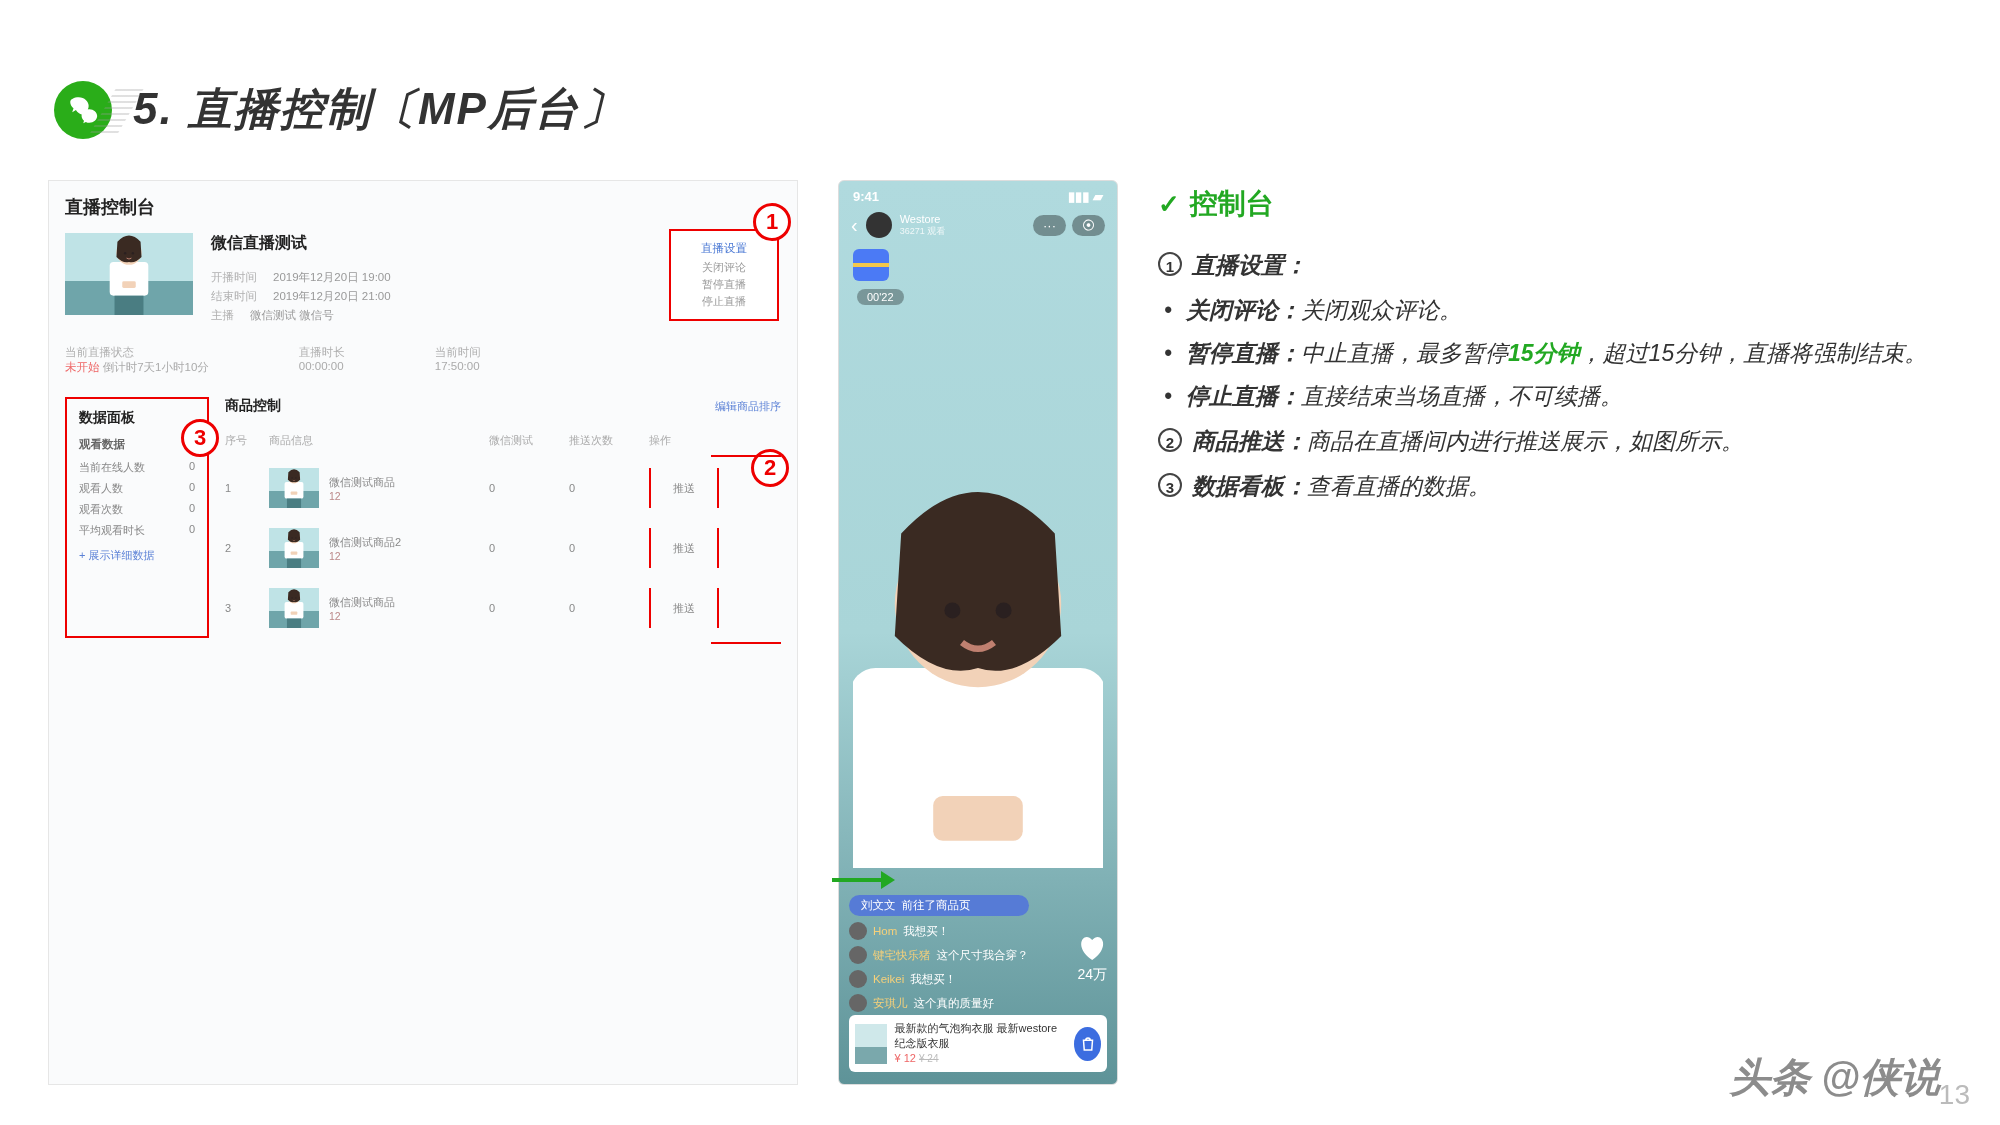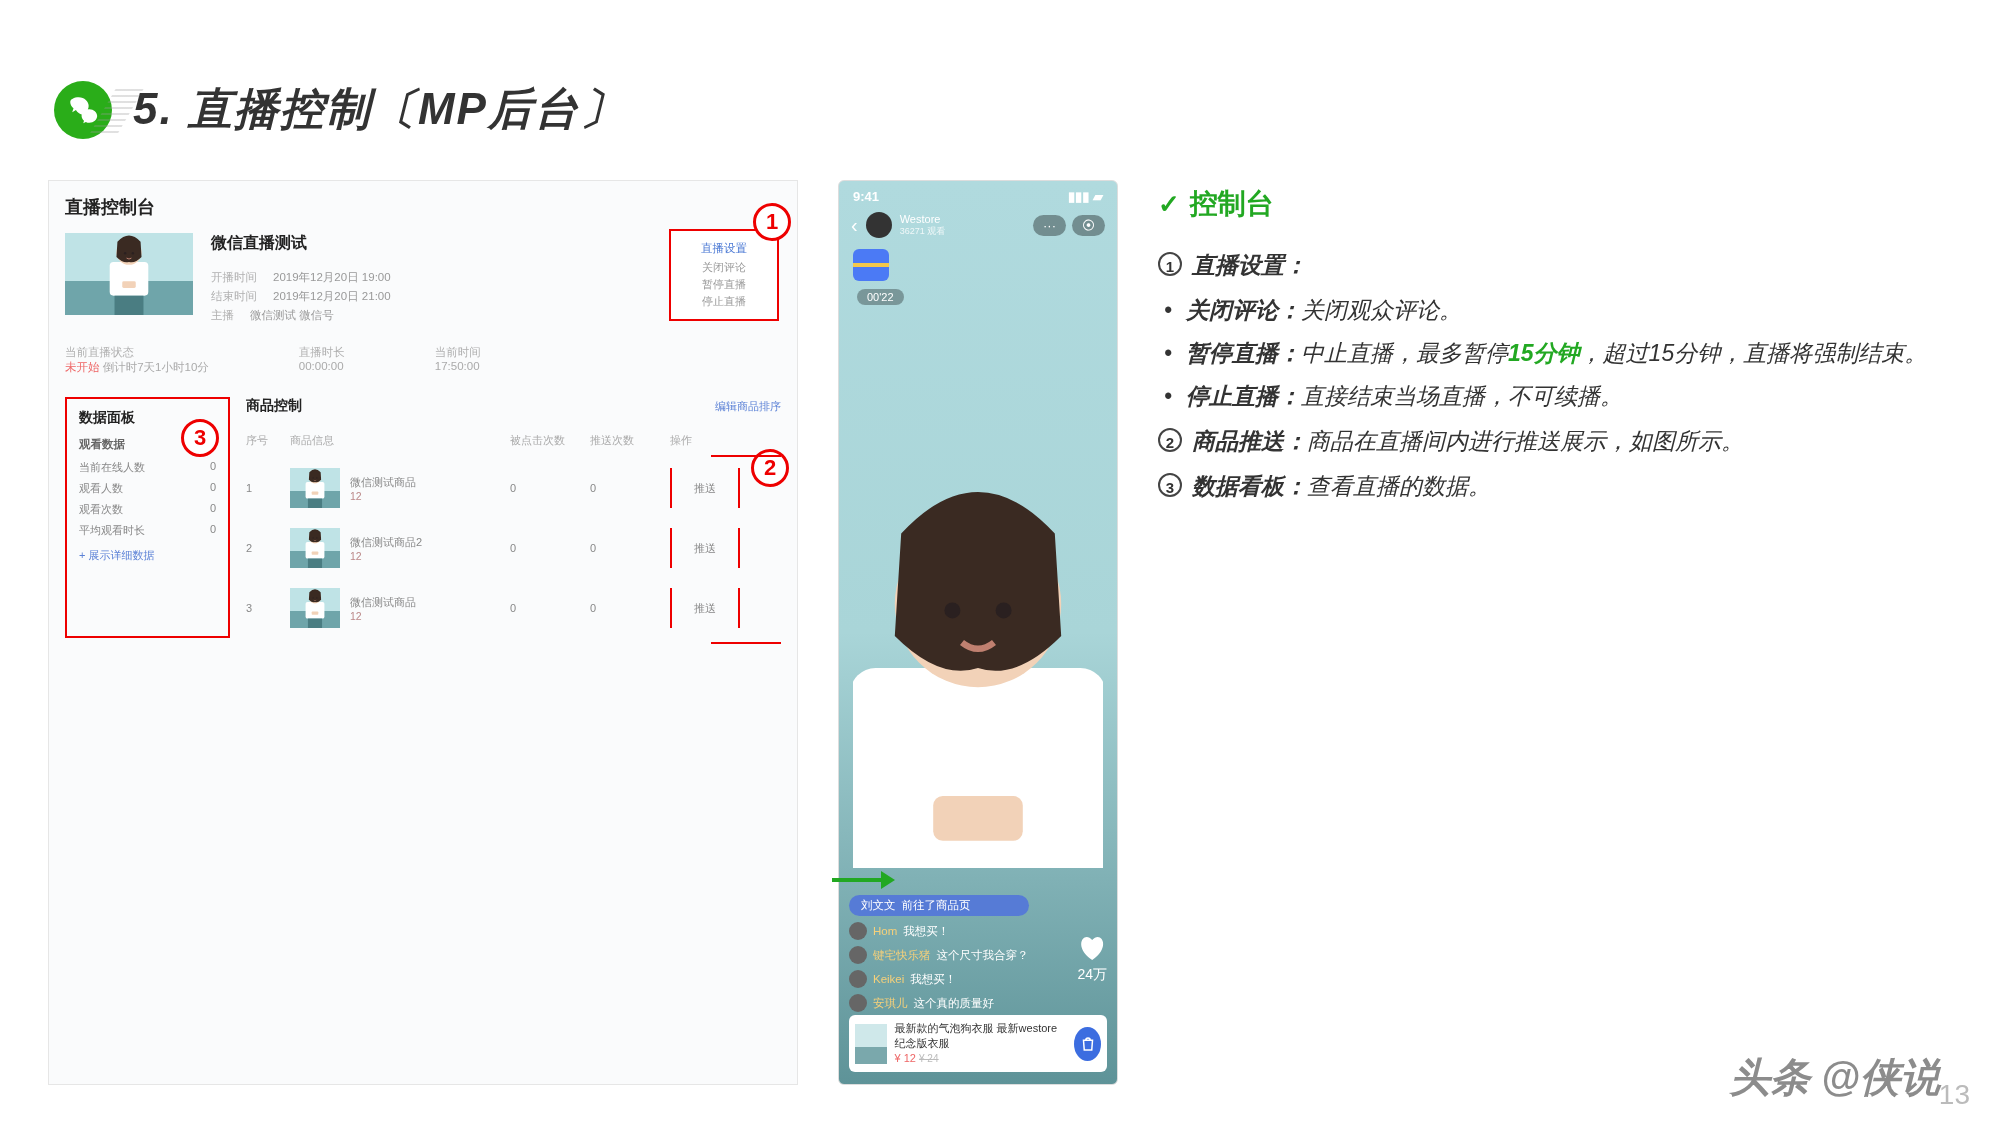--- a/index.html
+++ b/index.html
@@ -29,21 +29,21 @@
 .settings-box .hdr{ color:#4a78d4; font-size:11.5px; margin-bottom:4px;}
 .settings-box div{ font-size:11px; color:#999; margin:2px 0;}
 .badge{ position:absolute; width:38px; height:38px; border:3px solid #e00; border-radius:50%; display:grid; place-items:center; color:#e00; font-size:22px; font-weight:600; background:#fff;}
 .b1{ right:6px; top:22px;} .b2{ right:8px; top:268px;} .b3{ left:132px; top:238px;}
 
 .timing{ display:flex; gap:90px; margin-top:18px; font-size:11.5px;}
 .timing .lbl{ color:#b0b0b0;} .timing .val{ color:#aaa;}
 .timing .red{ color:#e66;}
 
 .lower{ display:flex; gap:16px; margin-top:22px;}
-.databoard{ width:165px; border:2px solid #e00; padding:10px 12px 14px;}
+.databoard{ width:144px; border:2px solid #e00; padding:10px 12px 14px;}
 .databoard h4{ font-size:14px; color:#222; font-weight:600; margin-bottom:10px;}
 .databoard .sub{ font-size:11.5px; color:#666; font-weight:600; margin-bottom:8px;}
 .databoard .row{ display:flex; justify-content:space-between; margin:6px 0; font-size:11px;}
 .databoard .more{ color:#5b81d6; font-size:11px; margin-top:10px;}
 
 .goods{ flex:1;}
 .goods-hdr{ display:flex; justify-content:space-between; align-items:center;}
 .goods-hdr h4{ font-size:14px; color:#222; font-weight:600;}
 .goods-hdr a{ color:#5b81d6; font-size:11px;}
 .goods-table{ margin-top:18px;}
@@ -214,21 +214,21 @@
         <div class="goods-hdr">
           <h4>商品控制</h4>
           <a>编辑商品排序</a>
         </div>
         <div class="goods-table">
           <div class="push-border-top"></div>
             <div class="push-border-bot"></div>
           <div class="thead">
             <span>序号</span>
             <span>商品信息</span>
-            <span>被点击次数</span>
+            <span>微信测试</span>
             <span>推送次数</span>
             <span>操作</span>
           </div>
           <div class="trow">
             <span>1</span>
             <div class="gd">
                 <div class="gimg">
                   <svg viewBox="-50 0 100 170">
                     <use href="#girl"></use>
                   </svg>

